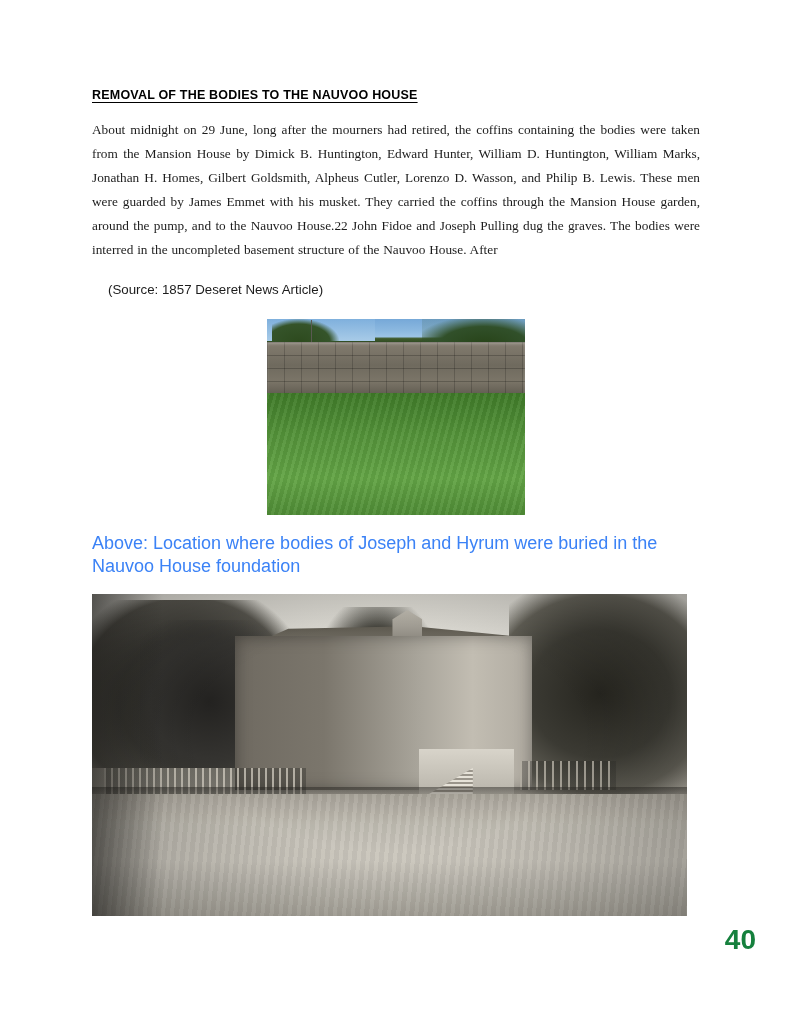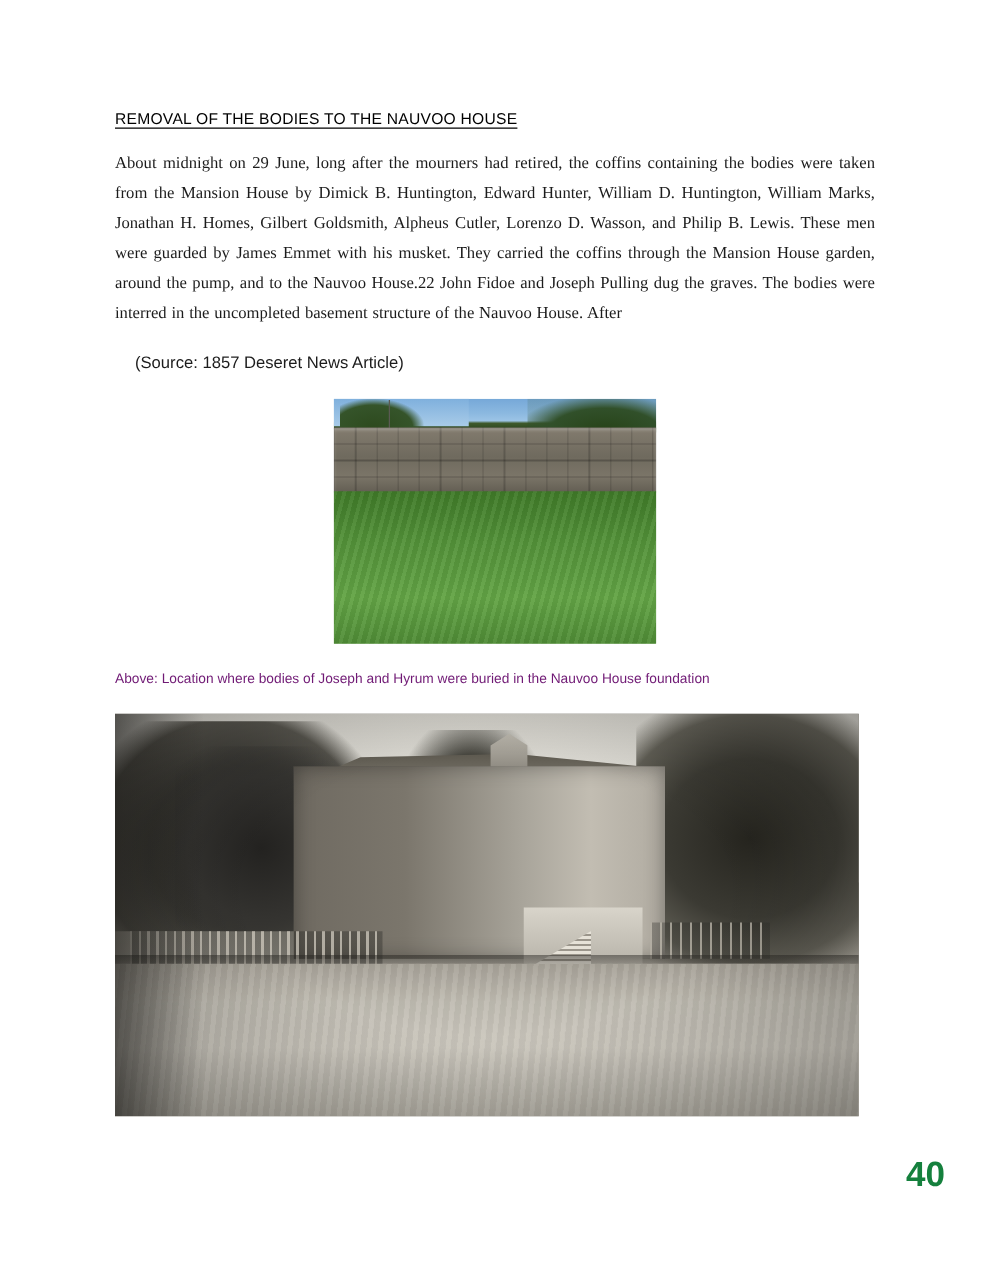--- a/index.html
+++ b/index.html
@@ -22,21 +22,21 @@
     background: #ffffff;
   }
   .content {
     position: absolute;
     left: 92px;
     top: 88px;
     width: 608px;
   }
   .doc-heading {
     font-size: 12.5px;
-    font-weight: normal;
+    font-weight: bold;
     letter-spacing: 0.2px;
     text-decoration: underline;
     text-underline-offset: 3px;
     margin: 0 0 16px 0;
     color: #000;
   }
   .body-para {
     font-size: 13.3px;
     line-height: 24px;
     text-align: justify;
@@ -110,23 +110,23 @@
   }
   .photo1 .grass {
     position: absolute;
     left: 0; top: 38%; width: 100%; height: 62%;
     background:
       repeating-linear-gradient(105deg, rgba(255,255,255,0.05) 0 3px, rgba(0,0,0,0.05) 3px 7px),
       linear-gradient(to bottom, #3f7a28, #54933a 35%, #63a445 70%, #4f8c36);
   }
   .caption {
     margin: 17px 0 0 0;
-    font-size: 11px;
+    font-size: 18px;
     line-height: 23px;
-    color: #701a75;
+    color: #3b82f6;
   }
   .figure-2 {
     margin: 16px 0 0 0;
     width: 595px;
     height: 322px;
     position: relative;
     overflow: hidden;
     background: #6d685f;
   }
   

